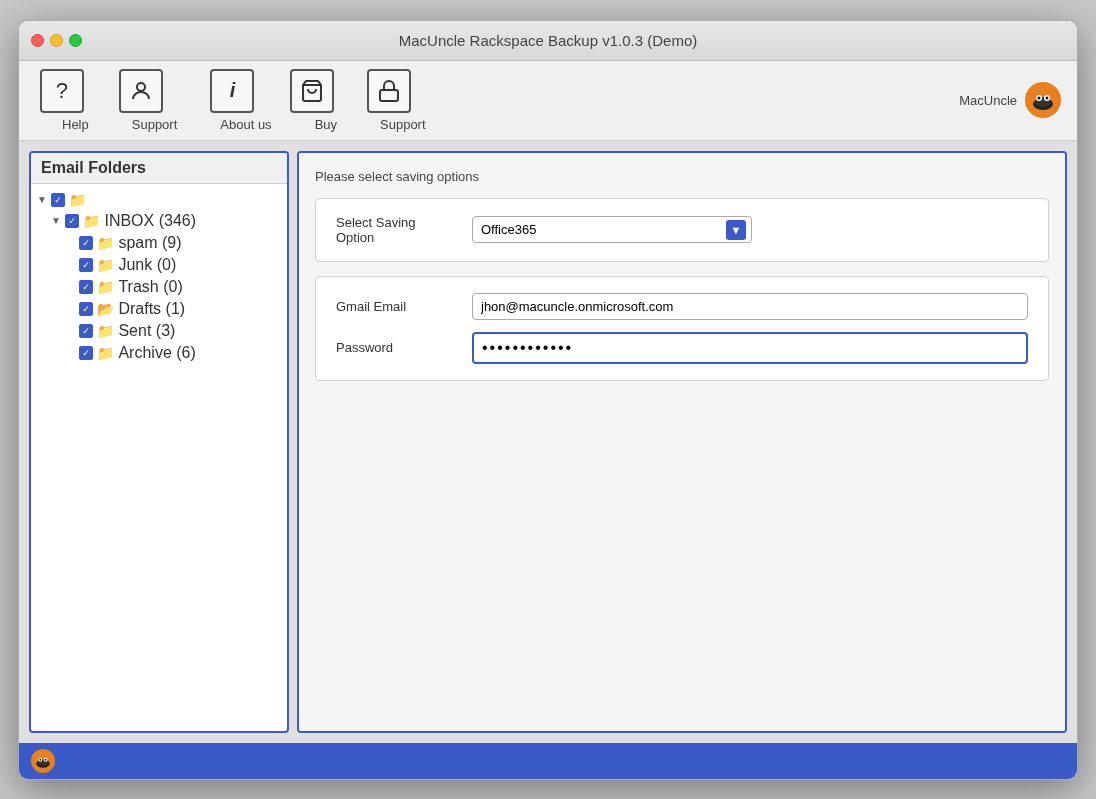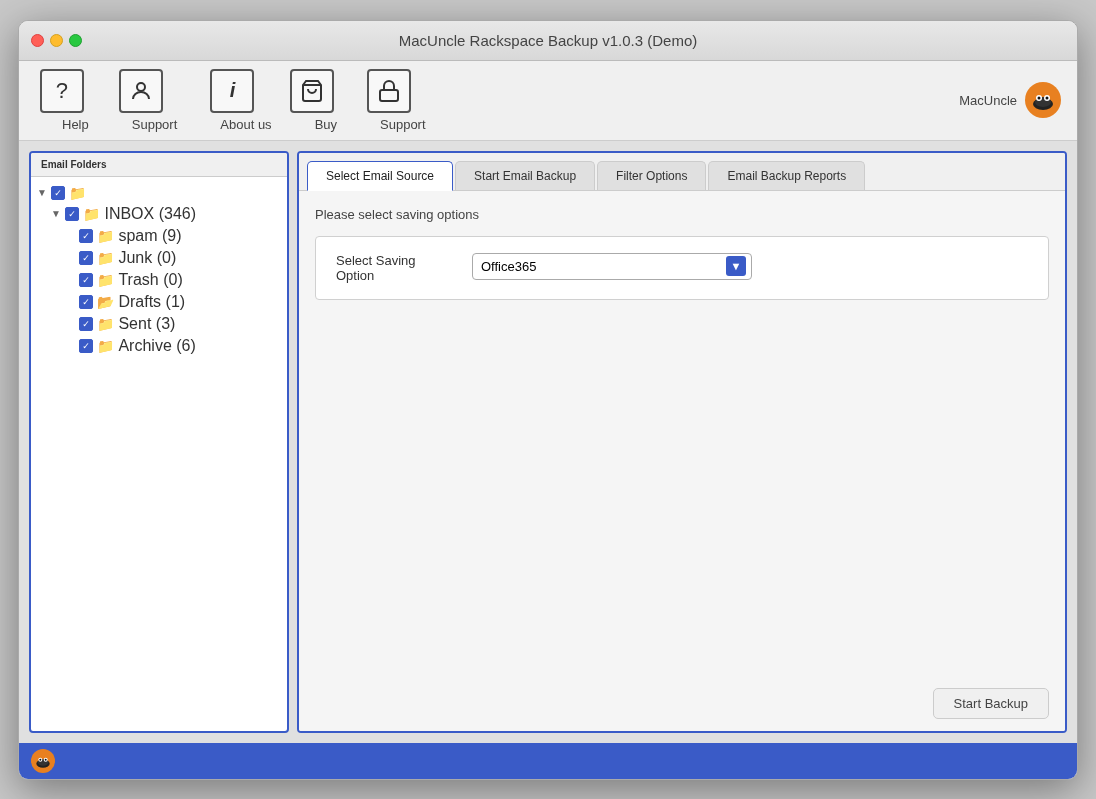--- a/index.html
+++ b/index.html
@@ -113,21 +113,21 @@
       width: 260px;
       background: white;
       border: 2px solid #3a5bc7;
       border-radius: 4px;
       overflow: auto;
       flex-shrink: 0;
     }
     .panel-header {
       background: #f0f0f0;
       padding: 6px 10px;
-      font-size: 10px;
+      font-size: 16px;
       font-weight: 600;
       color: #333;
       border-bottom: 1px solid #ccc;
     }
     .folder-tree {
       padding: 6px;
       font-size: 12px;
     }
     .tree-item {
       display: flex;
@@ -215,21 +215,21 @@
     
     .card {
       background: white;
       border: 1px solid #d0d0d0;
       border-radius: 4px;
       padding: 16px 20px;
       margin-bottom: 14px;
     }
     .form-row {
       display: flex;
-      align-items: flex-start;
+      align-items: center;
       gap: 16px;
     }
     .form-label {
       font-size: 13px;
       color: #333;
       font-weight: 500;
       width: 120px;
       flex-shrink: 0;
     }
     .select-wrapper {
@@ -439,59 +439,52 @@
           <span class="arrow" style="width:10px;display:inline-block;"></span>
           <span class="cb"></span>
           <span class="folder-icon yellow">📁</span>
           <span class="item-label">Archive (6)</span>
         </div>
       </div>
     </div>
 
     <div class="right-panel">
 
-      <div class="tabs">
-        <div class="tab active">
-          <span>Select Email Source</span>
-        </div>
-        <div class="tab">
-          <span>Start Email Backup</span>
-        </div>
-        <div class="tab">
-          <span>Filter Options</span>
-        </div>
-        <div class="tab">
-          <span>Email Backup Reports</span>
-        </div>
-      </div>
 
       <div class="tab-content">
         <div class="section-title">Please select saving options</div>
 
         <div class="card">
           <div class="form-row">
             <span class="form-label">Select Saving Option</span>
             <div class="select-wrapper">
               <select class="form-select">
                 <option>Office365</option>
                 <option>Gmail</option>
                 <option>Yahoo</option>
                 <option>Outlook</option>
                 <option>IMAP</option>
               </select>
               <div class="select-arrow">▼</div>
             </div>
           </div>
         </div>
 
-      </div>
-
-      <div class="action-row">
-        <button class="start-backup-btn">Start Backup</button>
-      </div>
+        <div class="card">
+          <div class="card-form-row">
+            <span class="form-label">Gmail Email</span>
+            <input type="text" class="form-input" value="jhon@macuncle.onmicrosoft.com" style="">
+          </div>
+          <div class="card-form-row">
+            <span class="form-label">Password</span>
+            <input type="password" class="password-input" value="••••••••••••" style="">
+          </div>
+        </div>
+      </div>
+
     </div>
   </div>
 
   <div class="bottom-bar">
     <svg width="24" height="24" viewBox="0 0 36 36">
       <circle cx="18" cy="18" r="18" fill="#e88020"></circle>
       <ellipse cx="18" cy="22" rx="10" ry="6" fill="#222"></ellipse>
       <ellipse cx="18" cy="20" rx="8" ry="5" fill="#333"></ellipse>
       <circle cx="14" cy="16" r="3" fill="#fff"></circle>
       <circle cx="22" cy="16" r="3" fill="#fff"></circle>

